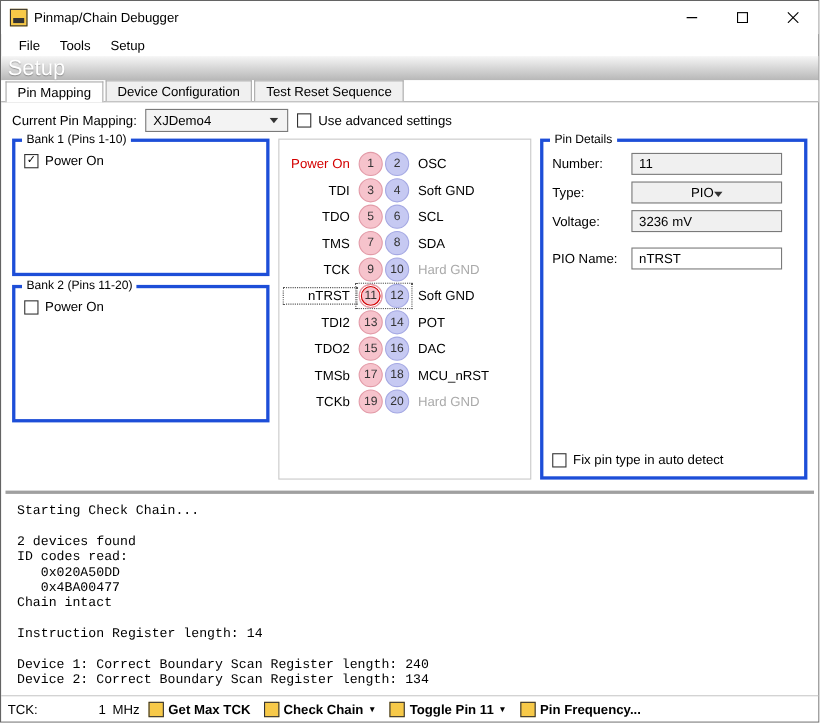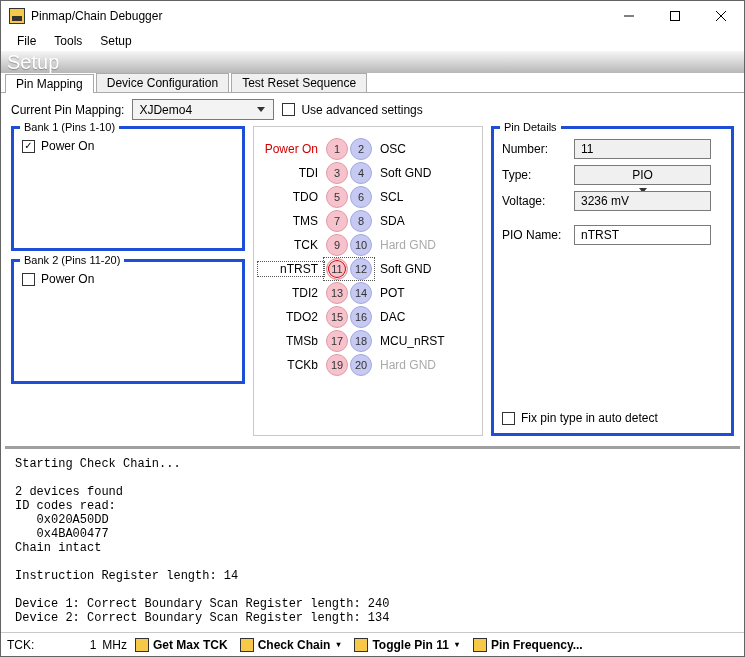--- a/index.html
+++ b/index.html
@@ -12,21 +12,21 @@
   .winbtn { width: 46px; height: 30px; display: flex; align-items: center; justify-content: center; }
   .winbtn svg { width: 10px; height: 10px; }
   .menubar { height: 20px; display: flex; align-items: center; padding-left: 8px; gap: 2px; }
   .menuitem { padding: 2px 8px; }
   .setup-band { height: 22px; background: linear-gradient(#f6f6f6, #b7b7b7); color: #fff; font-size: 20px; font-weight: normal; padding-left: 6px; display: flex; align-items: center; text-shadow: 0 1px 1px rgba(0,0,0,0.3); }
   .tabstrip { height: 20px; display: flex; border-bottom: 1px solid #aaa; padding-left: 4px; background: #fff; }
   .tab { padding: 2px 10px 0 10px; border: 1px solid #aaa; border-bottom: none; background: #f0f0f0; margin-right: 2px; position: relative; top: 0px; }
   .tab.active { background: #fff; top: 1px; }
   .tabbody { padding: 6px 10px 10px 10px; }
   .toprow { display: flex; align-items: center; gap: 8px; margin-bottom: 6px; }
-  .select { border: 1px solid #7a7a7a; height: 21px; display: flex; align-items: center; justify-content: space-between; padding: 0 4px 0 6px; width: 142px; background: #f3f3f3; }
+  .select { border: 1px solid #7a7a7a; height: 21px; display: flex; align-items: center; justify-content: space-between; padding: 0 4px 0 6px; width: 130px; background: #f3f3f3; }
   .select .chev { width: 16px; display: flex; justify-content: center; }
   .chk { display: flex; align-items: center; gap: 6px; }
   .chkbox { width: 13px; height: 13px; border: 1px solid #333; display: flex; align-items: center; justify-content: center; background: #fff; }
   .chkbox.checked::after { content: "✓"; font-size: 10px; line-height: 10px; }
   .mainrow { display: flex; gap: 8px; }
   .bankcol { width: 234px; display: flex; flex-direction: column; gap: 8px; }
   .groupbox { border: 3px solid #1d4ed8; position: relative; padding: 10px 20px 6px 8px; height: 125px; }
   .groupbox.detail { height: 310px; }
   .groupbox .legend { position: absolute; top: -8px; left: 6px; background: #fff; padding: 0 4px; font-size: 11px; }
   .pinmap { width: 230px; border: 1px solid #c9c9c9; padding: 10px 4px; }
@@ -215,21 +215,21 @@
 
       <div class="detailcol">
         <div class="groupbox detail">
           <div class="legend">Pin Details</div>
           <div class="frow">
             <div class="flabel">Number:</div>
             <div class="fval ro">11</div>
           </div>
           <div class="frow">
             <div class="flabel">Type:</div>
-            <div class="fval ro" style="justify-content:flex-start;flex-direction:column;">
+            <div class="fval ro" style="justify-content:center;">
               <span>PIO</span>
               <span><svg width="8" height="5">
                     <path d="M0 0 L8 0 L4 5 Z" fill="#333"></path>
                   </svg></span>
             </div>
           </div>
           <div class="frow">
             <div class="flabel">Voltage:</div>
             <div class="fval ro">3236 mV</div>
           </div>

